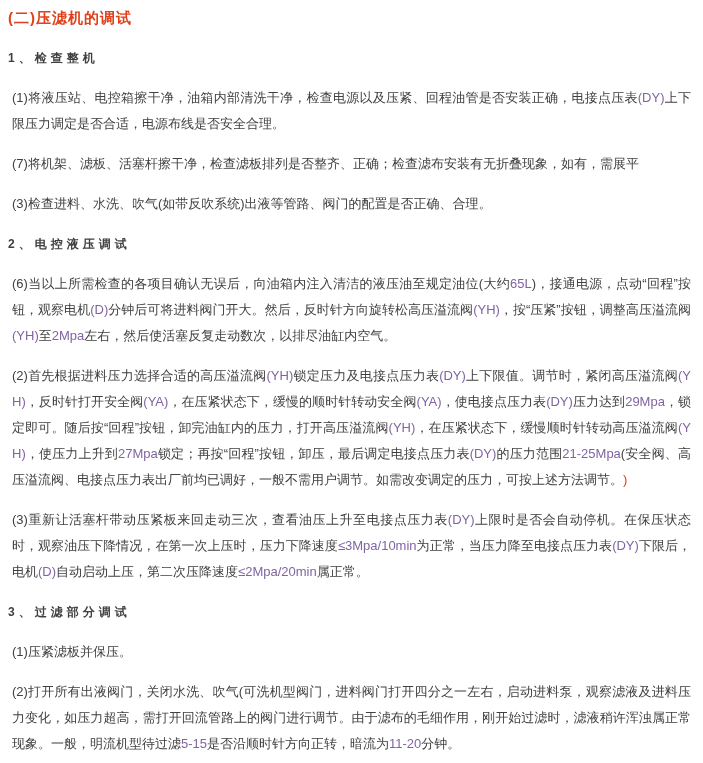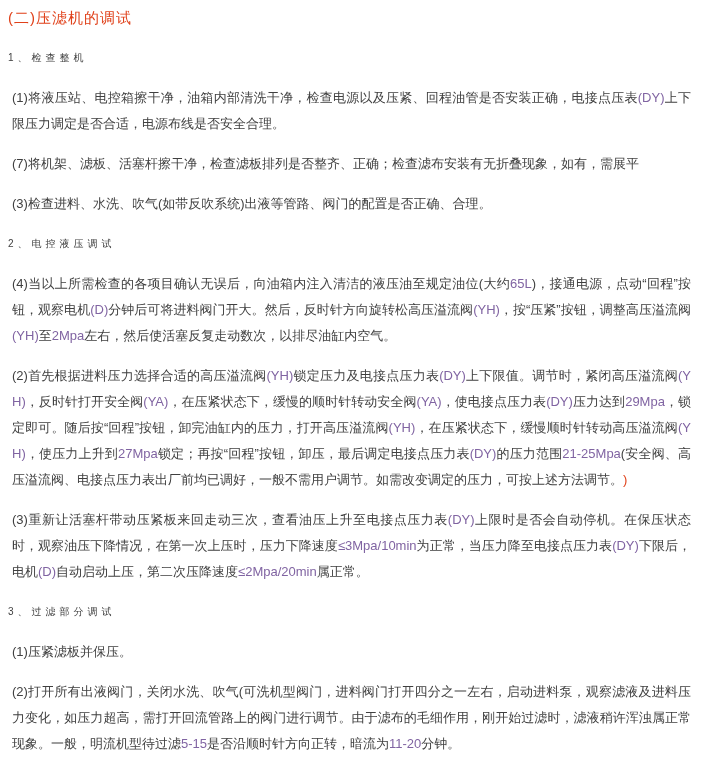--- a/index.html
+++ b/index.html
@@ -19,32 +19,33 @@
     min-height: 763px;
     font-family: "Liberation Sans", sans-serif;
     color: var(--body-text);
   }
   .doc {
     padding: 5px 12px 8px 8px;
     width: 703px;
   }
   .title {
     font-size: 15px;
-    font-weight: normal;
+    font-weight: bold;
     letter-spacing: 1px;
     color: var(--title-red);
     margin: 0 0 14px 0;
     line-height: 26px;
   }
   .heading {
-    font-size: 10px;
+    font-size: 12px;
     letter-spacing: 4px;
     margin: 0 0 14px 0;
     line-height: 26px;
     color: var(--body-text);
+    font-weight: bold;
   }
   .para {
     font-size: 13px;
     margin: 0 0 14px 4px;
     line-height: 26px;
     color: var(--body-text);
     text-align: justify;
     word-break: break-all;
   }
   .para:last-child { margin-bottom: 0; }
@@ -55,20 +56,20 @@
 <body>
 
 <div class="doc">
   <h1 class="title">(二)压滤机的调试</h1>
   <div>
       <p class="heading"><span>1、检查整机</span></p>
       <p class="para"><span>(1)将液压站、电控箱擦干净，油箱内部清洗干净，检查电源以及压紧、回程油管是否安装正确，电接点压表</span><span class="c-accent">(DY)</span><span>上下限压力调定是否合适，电源布线是否安全合理。</span></p>
       <p class="para"><span>(7)将机架、滤板、活塞杆擦干净，检查滤板排列是否整齐、正确；检查滤布安装有无折叠现象，如有，需展平</span></p>
       <p class="para"><span>(3)检查进料、水洗、吹气(如带反吹系统)出液等管路、阀门的配置是否正确、合理。</span></p>
       <p class="heading"><span>2、电控液压调试</span></p>
-      <p class="para"><span>(4)当以上所需检查的各项目确认无误后，向油箱内注入清洁的液压油至规定油位(大约</span><span class="c-accent">65L</span><span>)，接通电源，点动“回程”按钮，观察电机</span><span class="c-accent">(D)</span><span>分钟后可将进料阀门开大。然后，反时针方向旋转松高压溢流阀</span><span class="c-accent">(YH)</span><span>，按“压紧”按钮，调整高压溢流阀</span><span class="c-accent">(YH)</span><span>至</span><span class="c-accent">2Mpa</span><span>左右，然后使活塞反复走动数次，以排尽油缸内空气。</span></p>
+      <p class="para"><span>(6)当以上所需检查的各项目确认无误后，向油箱内注入清洁的液压油至规定油位(大约</span><span class="c-accent">65L</span><span>)，接通电源，点动“回程”按钮，观察电机</span><span class="c-accent">(D)</span><span>分钟后可将进料阀门开大。然后，反时针方向旋转松高压溢流阀</span><span class="c-accent">(YH)</span><span>，按“压紧”按钮，调整高压溢流阀</span><span class="c-accent">(YH)</span><span>至</span><span class="c-accent">2Mpa</span><span>左右，然后使活塞反复走动数次，以排尽油缸内空气。</span></p>
       <p class="para"><span>(2)首先根据进料压力选择合适的高压溢流阀</span><span class="c-accent">(YH)</span><span>锁定压力及电接点压力表</span><span class="c-accent">(DY)</span><span>上下限值。调节时，紧闭高压溢流阀</span><span class="c-accent">(YH)</span><span>，反时针打开安全阀</span><span class="c-accent">(YA)</span><span>，在压紧状态下，缓慢的顺时针转动安全阀</span><span class="c-accent">(YA)</span><span>，使电接点压力表</span><span class="c-accent">(DY)</span><span>压力达到</span><span class="c-accent">29Mpa</span><span>，锁定即可。随后按“回程”按钮，卸完油缸内的压力，打开高压溢流阀</span><span class="c-accent">(YH)</span><span>，在压紧状态下，缓慢顺时针转动高压溢流阀</span><span class="c-accent">(YH)</span><span>，使压力上升到</span><span class="c-accent">27Mpa</span><span>锁定；再按“回程”按钮，卸压，最后调定电接点压力表</span><span class="c-accent">(DY)</span><span>的压力范围</span><span class="c-accent">21-25Mpa</span><span>(安全阀、高压溢流阀、电接点压力表出厂前均已调好，一般不需用户调节。如需改变调定的压力，可按上述方法调节。</span><span class="c-red">)</span></p>
       <p class="para"><span>(3)重新让活塞杆带动压紧板来回走动三次，查看油压上升至电接点压力表</span><span class="c-accent">(DY)</span><span>上限时是否会自动停机。在保压状态时，观察油压下降情况，在第一次上压时，压力下降速度</span><span class="c-accent">≤3Mpa/10min</span><span>为正常，当压力降至电接点压力表</span><span class="c-accent">(DY)</span><span>下限后，电机</span><span class="c-accent">(D)</span><span>自动启动上压，第二次压降速度</span><span class="c-accent">≤2Mpa/20min</span><span>属正常。</span></p>
       <p class="heading"><span>3、过滤部分调试</span></p>
       <p class="para"><span>(1)压紧滤板并保压。</span></p>
       <p class="para"><span>(2)打开所有出液阀门，关闭水洗、吹气(可洗机型阀门，进料阀门打开四分之一左右，启动进料泵，观察滤液及进料压力变化，如压力超高，需打开回流管路上的阀门进行调节。由于滤布的毛细作用，刚开始过滤时，滤液稍许浑浊属正常现象。一般，明流机型待过滤</span><span class="c-accent">5-15</span><span>是否沿顺时针方向正转，暗流为</span><span class="c-accent">11-20</span><span>分钟。</span></p>
     </div>
 </div>
 
 </body></html>

